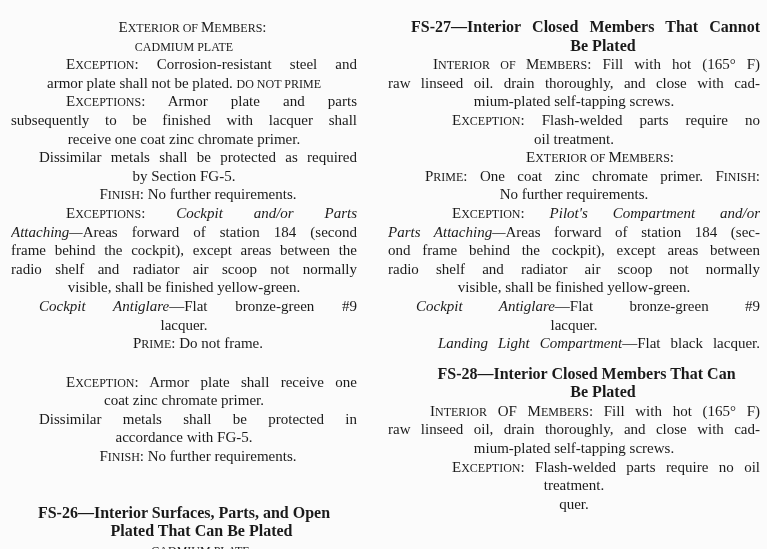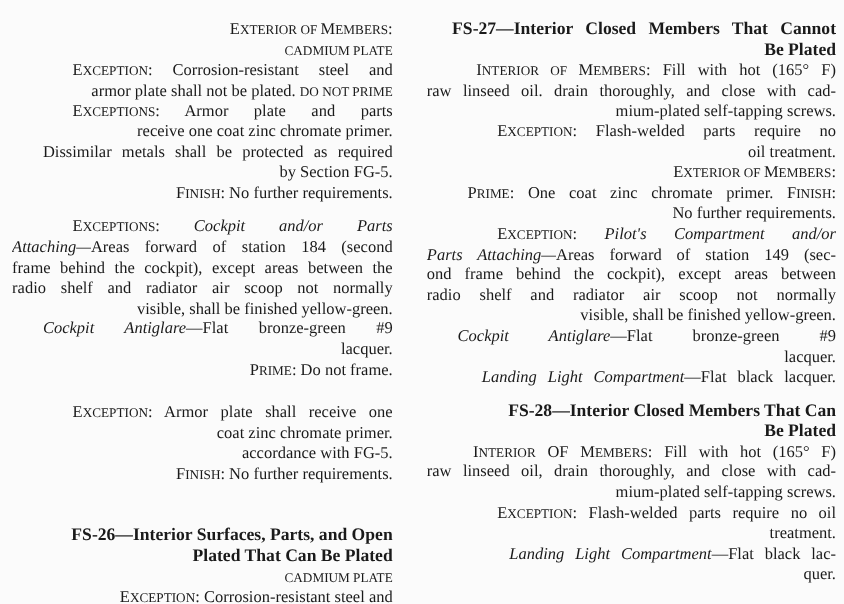--- a/index.html
+++ b/index.html
@@ -13,82 +13,83 @@
   }
   .page { position: absolute; inset: 0; }
   .col { position: absolute; top: 18px; }
   .col0 { left: 11px;  width: 346px; }
   .col1 { left: 388px; width: 372px; }
   .line {
     font-size: 15px;
     line-height: 18.6px;
     height: 18.6px;
     overflow: hidden;
-    text-align: right;
+    text-align: center;
     white-space: normal;
   }
   .line.h { font-weight: bold; font-size: 16px; }
   .line.just { text-align: justify; text-align-last: justify; }
   .line.center { }
   .sc { font-size: 12px; }
   .i  { font-style: italic; }
 </style>
 </head>
 <body style="background: rgb(251, 251, 251); color: rgb(26, 26, 26);">
 
 <div class="page">
   <div class="col col0">
       <div class="line" style="padding-left: 17px;"><span>E</span><span class="sc">XTERIOR OF </span><span>M</span><span class="sc">EMBERS</span><span>:</span></div>
       <div class="line"><span class="sc">CADMIUM PLATE</span></div>
       <div class="line just" style="padding-left: 55px;"><span>E</span><span class="sc">XCEPTION</span><span>: Corrosion-resistant steel and</span></div>
       <div class="line"><span>armor plate shall not be plated. </span><span class="sc">DO NOT PRIME</span></div>
       <div class="line just" style="padding-left: 55px;"><span>E</span><span class="sc">XCEPTIONS</span><span>: Armor plate and parts</span></div>
+      <div class="line just"><span>subsequently to be finished with lacquer shall</span></div>
       <div class="line"><span>receive one coat zinc chromate primer.</span></div>
       <div class="line just" style="padding-left: 28px;"><span>Dissimilar metals shall be protected as required</span></div>
       <div class="line"><span>by Section FG-5.</span></div>
       <div class="line" style="padding-left: 28px;"><span>F</span><span class="sc">INISH</span><span>: No further requirements.</span></div>
-      <div class="line just" style="padding-left: 55px; margin-top: 12px;"><span>E</span><span class="sc">XCEPTIONS</span><span>: </span><span class="i">Cockpit and/or Parts</span></div>
+      <div class="line just" style="padding-left: 55px;"><span>E</span><span class="sc">XCEPTIONS</span><span>: </span><span class="i">Cockpit and/or Parts</span></div>
       <div class="line just"><span class="i">Attaching—</span><span>Areas forward of station 184 (second</span></div>
       <div class="line just"><span>frame behind the cockpit), except areas between the</span></div>
       <div class="line just"><span>radio shelf and radiator air scoop not normally</span></div>
       <div class="line"><span>visible, shall be finished yellow-green.</span></div>
       <div class="line just" style="padding-left: 28px;"><span class="i">Cockpit Antiglare</span><span>—Flat bronze-green #9</span></div>
       <div class="line"><span>lacquer.</span></div>
       <div class="line" style="padding-left: 28px;"><span>P</span><span class="sc">RIME</span><span>: Do not frame.</span></div>
       <div class="line just" style="padding-left: 55px; margin-top: 20px;"><span>E</span><span class="sc">XCEPTION</span><span>: Armor plate shall receive one</span></div>
       <div class="line"><span>coat zinc chromate primer.</span></div>
+      <div class="line just" style="padding-left: 28px;"><span>Dissimilar metals shall be protected in</span></div>
       <div class="line"><span>accordance with FG-5.</span></div>
       <div class="line" style="padding-left: 28px;"><span>F</span><span class="sc">INISH</span><span>: No further requirements.</span></div>
       <div class="line h" style="margin-top: 38px;"><span>FS-26—Interior Surfaces, Parts, and Open</span></div>
       <div class="line h" style="padding-left: 35px;"><span>Plated That Can Be Plated</span></div>
       <div class="line" style="padding-left: 33px;"><span class="sc">CADMIUM PLATE</span></div>
       <div class="line" style="padding-left: 55px;"><span>E</span><span class="sc">XCEPTION</span><span>: Corrosion-resistant steel and</span></div>
     </div>
   <div class="col col1">
       <div class="line h just" style="padding-left: 23px;"><span>FS-27—Interior Closed Members That Cannot</span></div>
       <div class="line h" style="padding-left: 58px;"><span>Be Plated</span></div>
       <div class="line just" style="padding-left: 45px;"><span>I</span><span class="sc">NTERIOR OF </span><span>M</span><span class="sc">EMBERS</span><span>: Fill with hot (165° F)</span></div>
       <div class="line just"><span>raw linseed oil. drain thoroughly, and close with cad-</span></div>
       <div class="line"><span>mium-plated self-tapping screws.</span></div>
       <div class="line just" style="padding-left: 64px;"><span>E</span><span class="sc">XCEPTION</span><span>: Flash-welded parts require no</span></div>
       <div class="line"><span>oil treatment.</span></div>
       <div class="line" style="padding-left: 52px;"><span>E</span><span class="sc">XTERIOR OF </span><span>M</span><span class="sc">EMBERS</span><span>:</span></div>
       <div class="line just" style="padding-left: 37px;"><span>P</span><span class="sc">RIME</span><span>: One coat zinc chromate primer. </span><span>F</span><span class="sc">INISH</span><span>:</span></div>
       <div class="line center"><span>No further requirements.</span></div>
       <div class="line just" style="padding-left: 64px;"><span>E</span><span class="sc">XCEPTION</span><span>: </span><span class="i">Pilot's Compartment and/or</span></div>
-      <div class="line just"><span class="i">Parts Attaching—</span><span>Areas forward of station 149 (sec-</span></div>
+      <div class="line just"><span class="i">Parts Attaching—</span><span>Areas forward of station 184 (sec-</span></div>
       <div class="line just"><span>ond frame behind the cockpit), except areas between</span></div>
       <div class="line just"><span>radio shelf and radiator air scoop not normally</span></div>
       <div class="line"><span>visible, shall be finished yellow-green.</span></div>
       <div class="line just" style="padding-left: 28px;"><span class="i">Cockpit Antiglare</span><span>—Flat bronze-green #9</span></div>
       <div class="line"><span>lacquer.</span></div>
       <div class="line just" style="padding-left: 50px;"><span class="i">Landing Light Compartment</span><span>—Flat black lacquer.</span></div>
       <div class="line h" style="padding-left: 25px; margin-top: 12px;"><span>FS-28—Interior Closed Members That Can</span></div>
       <div class="line h" style="padding-left: 58px;"><span>Be Plated</span></div>
       <div class="line just" style="padding-left: 42px;"><span>I</span><span class="sc">NTERIOR</span><span> OF </span><span>M</span><span class="sc">EMBERS</span><span>: Fill with hot (165° F)</span></div>
       <div class="line just"><span>raw linseed oil, drain thoroughly, and close with cad-</span></div>
       <div class="line"><span>mium-plated self-tapping screws.</span></div>
       <div class="line just" style="padding-left: 64px;"><span>E</span><span class="sc">XCEPTION</span><span>: Flash-welded parts require no oil</span></div>
       <div class="line"><span>treatment.</span></div>
-      <div class="line just" style="padding-left: 75px;"><span class="i">Landing Light Compartment</span><span>—Flat black lac-</span></div>
       <div class="line"><span>quer.</span></div>
     </div>
 </div>
 
 </body></html>

